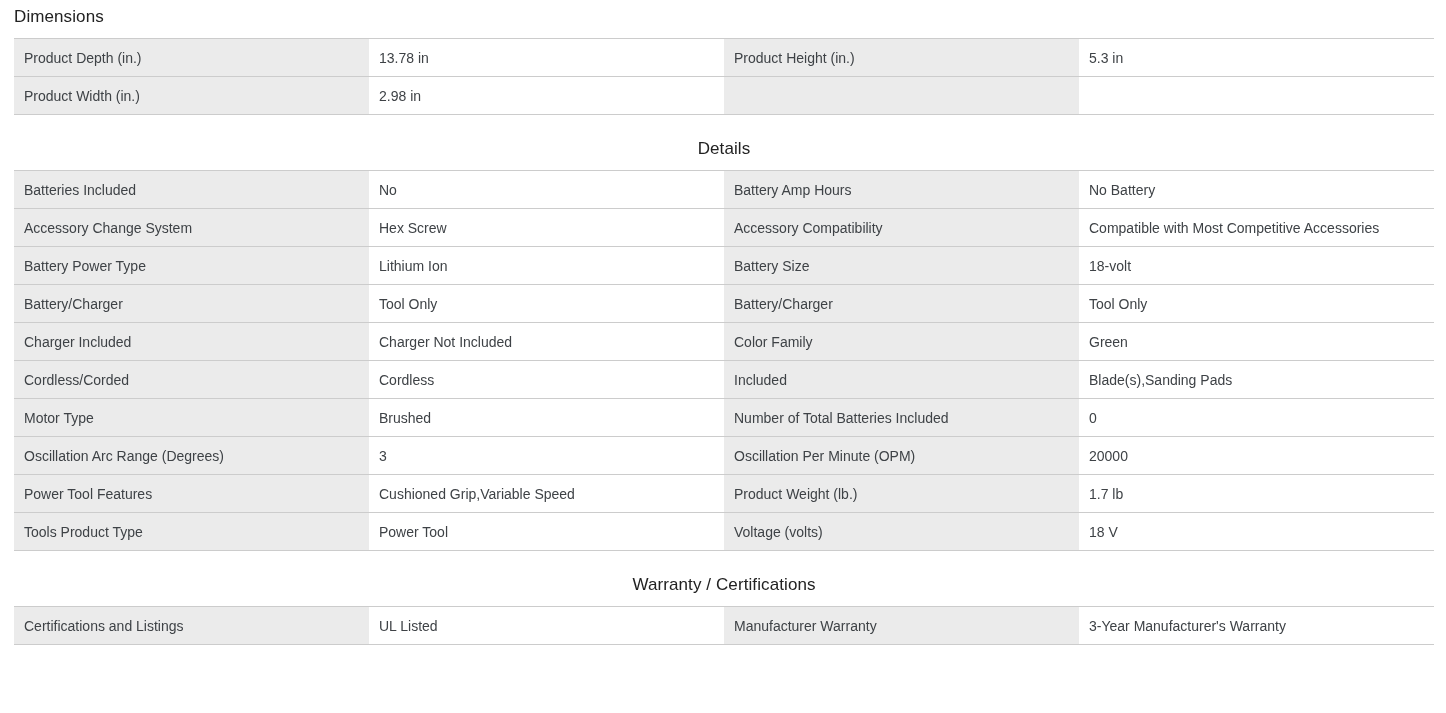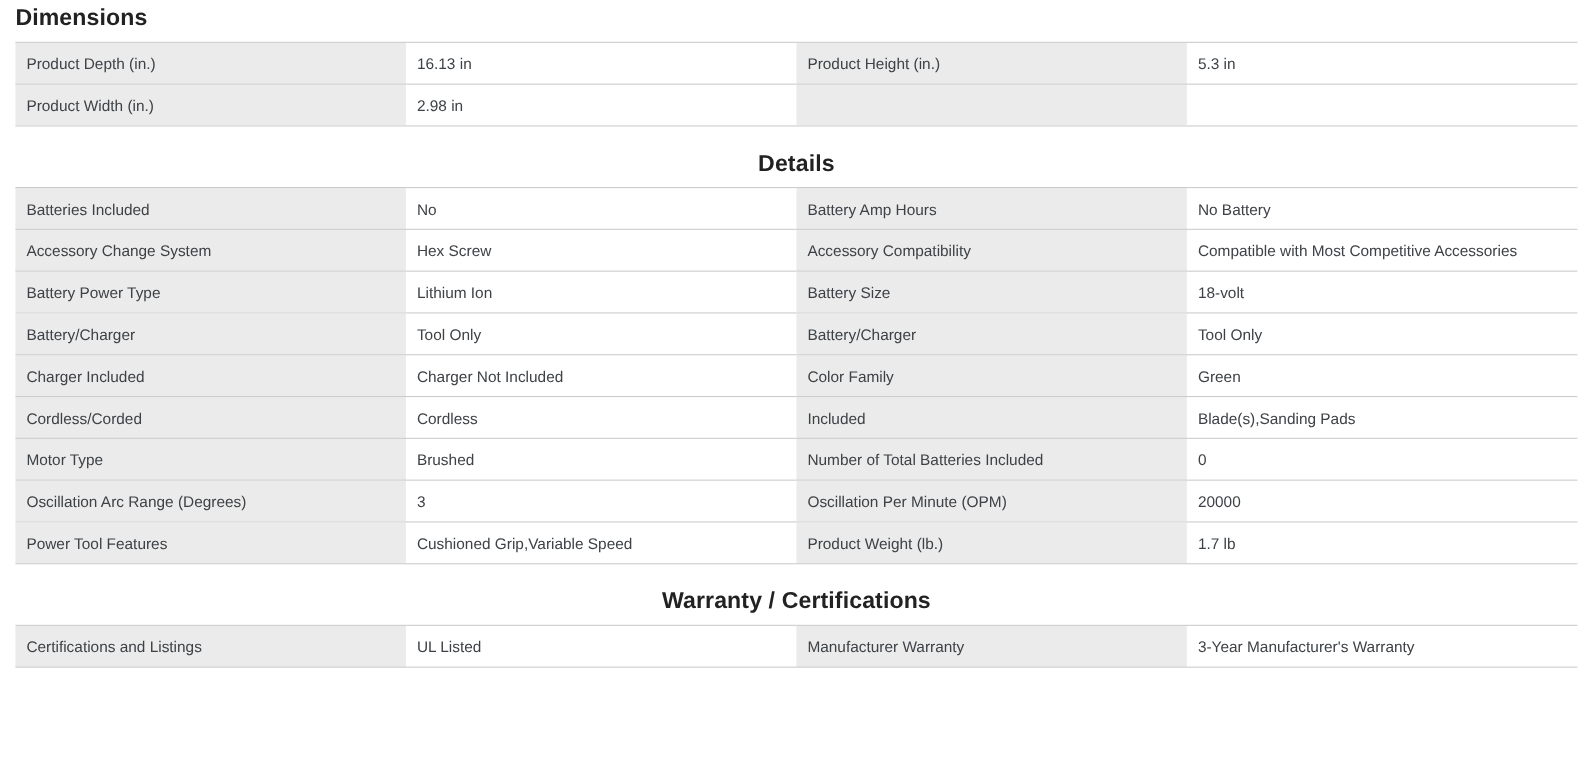--- a/index.html
+++ b/index.html
@@ -20,23 +20,23 @@
     width: 1446px;
     height: 713px;
     overflow: hidden;
   }
   .page {
     padding: 5px 12px 0 14px;
     width: 1446px;
   }
   .spec-section { margin: 0; }
   .section-title {
-    font-size: 21px;
+    font-size: 17px;
     line-height: 24px;
-    font-weight: bold;
+    font-weight: normal;
     color: var(--heading-text);
     margin: 0 0 9px 0;
     letter-spacing: 0.1px;
   }
   .spec-section + .spec-section .section-title {
     margin-top: 22px;
     text-align: center;
   }
   table.spec-table {
     width: 100%;
@@ -67,21 +67,21 @@
 </head>
 <body>
 
 <main class="page">
   <section class="spec-section">
     <h2 class="section-title">Dimensions</h2>
     <table class="spec-table">
       <tbody>
   <tr>
     <td class="label-cell">Product Depth (in.)</td>
-    <td class="value-cell">16.13 in</td>
+    <td class="value-cell">13.78 in</td>
     <td class="label-cell">Product Height (in.)</td>
     <td class="value-cell">5.3 in</td>
   </tr>
 
   <tr>
     <td class="label-cell">Product Width (in.)</td>
     <td class="value-cell">2.98 in</td>
     <td class="label-cell"></td>
     <td class="value-cell"></td>
   </tr>
@@ -151,20 +151,26 @@
   </tr>
 
   <tr>
     <td class="label-cell">Power Tool Features</td>
     <td class="value-cell">Cushioned Grip,Variable Speed</td>
     <td class="label-cell">Product Weight (lb.)</td>
     <td class="value-cell">1.7 lb</td>
   </tr>
 
 
+  <tr>
+    <td class="label-cell">Tools Product Type</td>
+    <td class="value-cell">Power Tool</td>
+    <td class="label-cell">Voltage (volts)</td>
+    <td class="value-cell">18 V</td>
+  </tr>
 </tbody>
     </table>
   </section>
 
   <section class="spec-section">
     <h2 class="section-title">Warranty / Certifications</h2>
     <table class="spec-table">
       <tbody>
   <tr>
     <td class="label-cell">Certifications and Listings</td>

